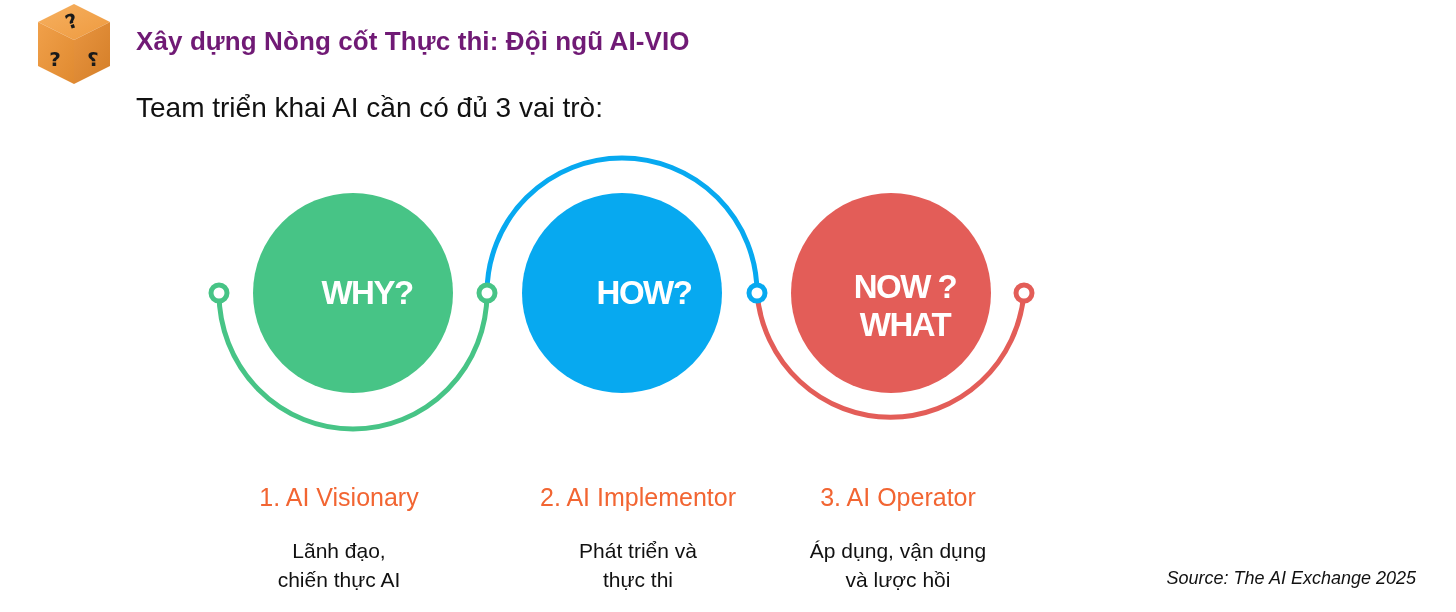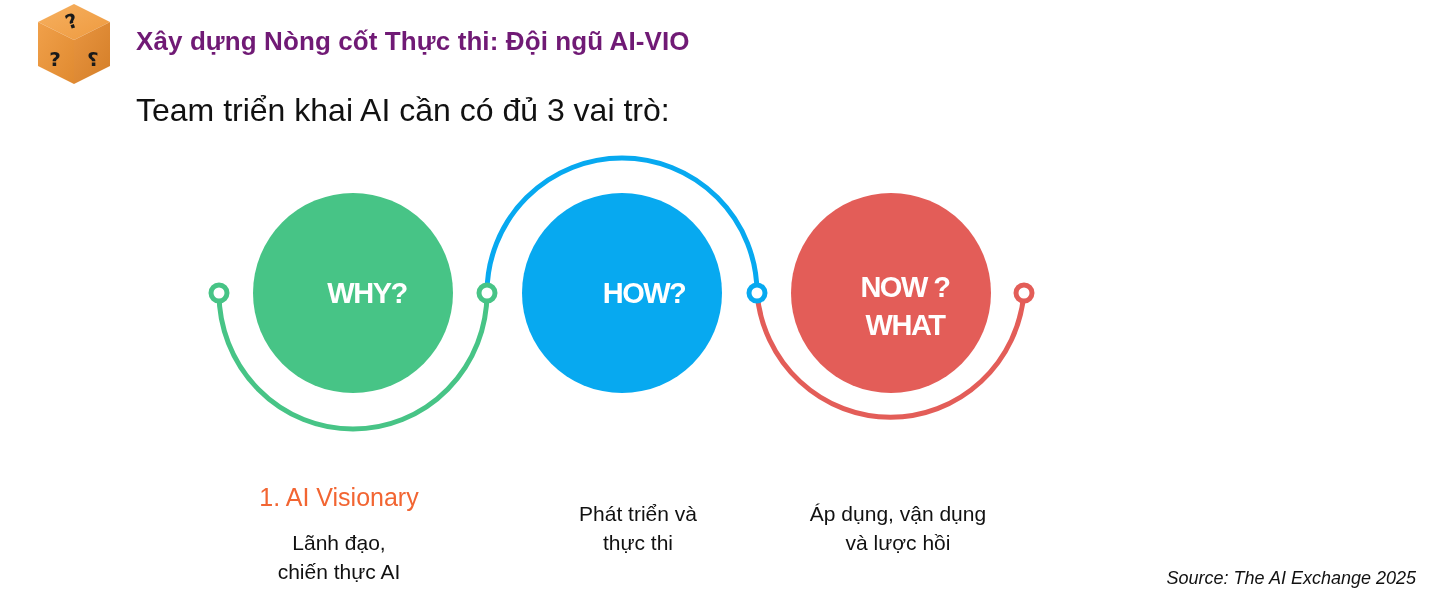--- a/index.html
+++ b/index.html
@@ -29,55 +29,55 @@
       font-size: 26px;
       font-weight: bold;
       letter-spacing: 0.1px;
       white-space: nowrap;
       color: #701a75;
     }
     .subtitle {
       position: absolute;
       left: 136px;
       top: 92px;
-      font-size: 32px;
+      font-size: 28px;
       font-weight: normal;
       white-space: nowrap;
       color: #111;
     }
     .diagram {
       position: absolute;
       left: 0;
       top: 0;
       width: 1456px;
       height: 612px;
     }
     .circle-label {
       position: absolute;
       width: 228px;
       text-align: center;
       color: #ffffff;
       font-weight: bold;
-      font-size: 29px;
+      font-size: 33px;
       letter-spacing: -1.5px;
       line-height: 38px;
     }
     .role {
       position: absolute;
       width: 280px;
       text-align: center;
     }
     .role-name {
       font-size: 25px;
       font-weight: normal;
       white-space: nowrap;
       display: block;
     }
     .role-desc {
-      margin-top: 16px;
+      margin-top: 24px;
       font-size: 21px;
       line-height: 29px;
       color: #111;
       display: block;
     }
     .role-desc span { display: block; }
     .source {
       position: absolute;
       right: 40px;
       top: 568px;
@@ -146,25 +146,27 @@
 </div>
 
 <div class="role" style="left:199px; top:483px;">
   <span class="role-name" style="color:#F26532">1. AI Visionary</span>
   <span class="role-desc">
     <span>Lãnh đạo,</span>
     <span>chiến thực AI</span>
   </span>
 </div>
 <div class="role" style="left:498px; top:483px;">
+  <span class="role-name" style="color:#F26532">2. AI Implementor</span>
   <span class="role-desc">
     <span>Phát triển và</span>
     <span>thực thi</span>
   </span>
 </div>
 <div class="role" style="left:758px; top:483px;">
+  <span class="role-name" style="color:#F26532">3. AI Operator</span>
   <span class="role-desc">
     <span>Áp dụng, vận dụng</span>
     <span>và lược hồi</span>
   </span>
 </div>
 
 <div class="source">Source: The AI Exchange 2025</div>
 
 </body></html>

